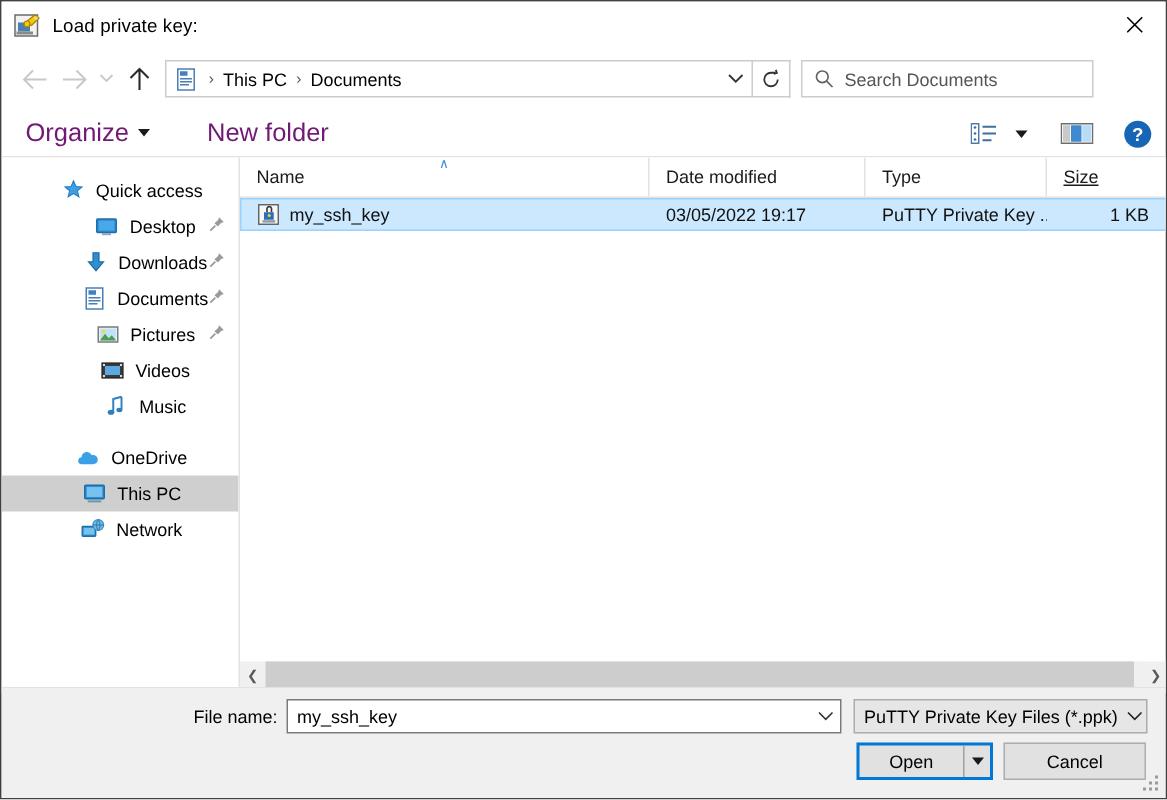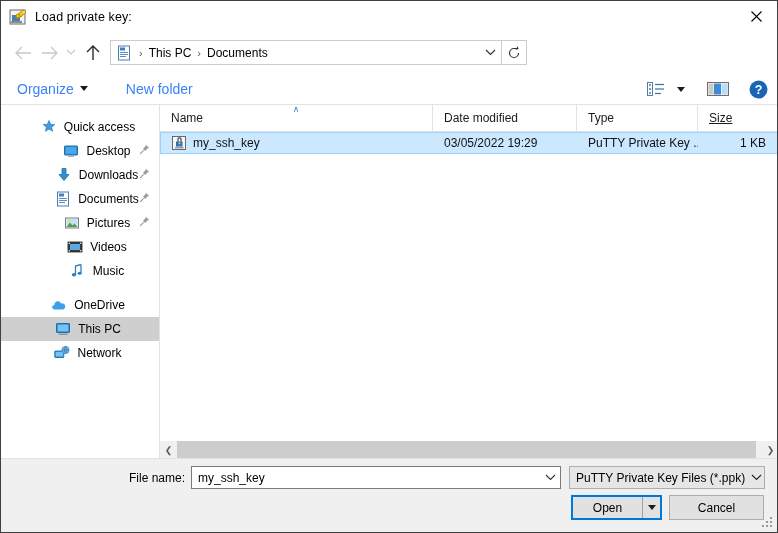--- a/index.html
+++ b/index.html
@@ -148,22 +148,22 @@
     position: absolute;
     left: 0; top: 72px;
     width: 778px; height: 32px;
     background: #ffffff;
     border-bottom: 1px solid #e2e2e2;
     display: flex;
     align-items: center;
     box-sizing: border-box;
   }
   .cmd-item {
-    font-size: 14px;
-    color: #3b82f6;
+    font-size: 17px;
+    color: #701a75;
     padding: 4px 8px;
     display: flex;
     align-items: center;
     gap: 6px;
   }
   .cmd-organize { margin-left: 8px; }
   .cmd-newfolder { margin-left: 22px; }
   .caret-down {
     width: 0; height: 0;
     border-left: 4px solid transparent;
@@ -516,20 +516,29 @@
       </div>
     </div>
 
     <div class="refresh-btn">
       <svg width="14" height="14" viewBox="0 0 14 14">
         <path d="M11.5 7 A4.5 4.5 0 1 1 7 2.5 L10 2.5" fill="none" stroke="currentColor" stroke-width="1.2"></path>
         <path d="M10.2 0.6 L10.9 2.6 L8.9 3.2" fill="none" stroke="currentColor" stroke-width="1.2"></path>
       </svg>
     </div>
 
+    <div class="searchbox">
+      <div class="search-icon">
+        <svg width="13" height="13" viewBox="0 0 13 13">
+          <circle cx="5.2" cy="5.2" r="3.9" fill="none" stroke="currentColor" stroke-width="1.1"></circle>
+          <line x1="8.2" y1="8.2" x2="12" y2="12" stroke="currentColor" stroke-width="1.1"></line>
+        </svg>
+      </div>
+      <span class="search-ph">Search Documents</span>
+    </div>
   </div>
 
   <div class="cmdbar">
     <div class="cmd-item cmd-organize">
       <span>Organize</span>
       <span class="caret-down"></span>
     </div>
     <div class="cmd-item cmd-newfolder">
       <span>New folder</span>
     </div>
@@ -735,21 +744,21 @@
             <svg width="16" height="16" viewBox="0 0 16 16">
               <rect x="1.5" y="1.5" width="13" height="13" fill="#f7f7f7" stroke="#5a5a5a" stroke-width="0.9"></rect>
               <rect x="5" y="6.5" width="6.5" height="5" fill="#2d6fb5"></rect>
               <rect x="4" y="11.8" width="8.5" height="1.6" fill="#8f9aa3"></rect>
               <path d="M7 6.5 L7 3.8 A1.6 1.6 0 0 1 10 3.8 L10 6.5" fill="none" stroke="#3a3a3a" stroke-width="1.1"></path>
               <circle cx="8.5" cy="8.6" r="1" fill="#f3d24b"></circle>
             </svg>
           </span>
           <span>my_ssh_key</span>
         </div>
-        <div class="cell cell-date">03/05/2022 19:29</div>
+        <div class="cell cell-date">03/05/2022 19:17</div>
         <div class="cell cell-type">PuTTY Private Key ...</div>
         <div class="cell cell-size">1 KB</div>
       </div>
     </div>
   </div>
 
   <div class="hscroll">
     <div class="hs-arrow">❮</div>
     <div class="hs-track">
       <div class="hs-thumb"></div>

